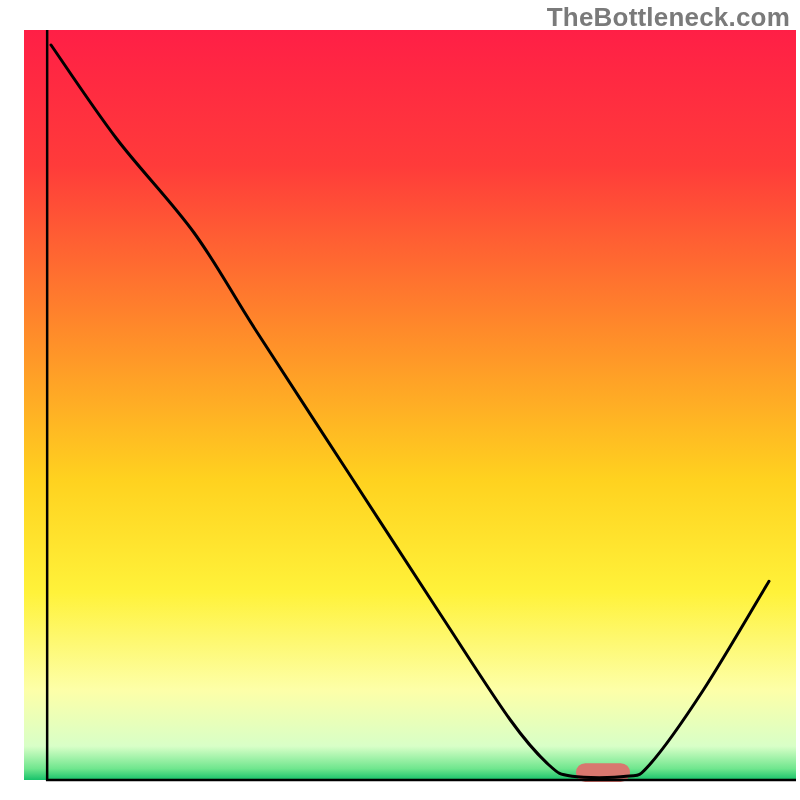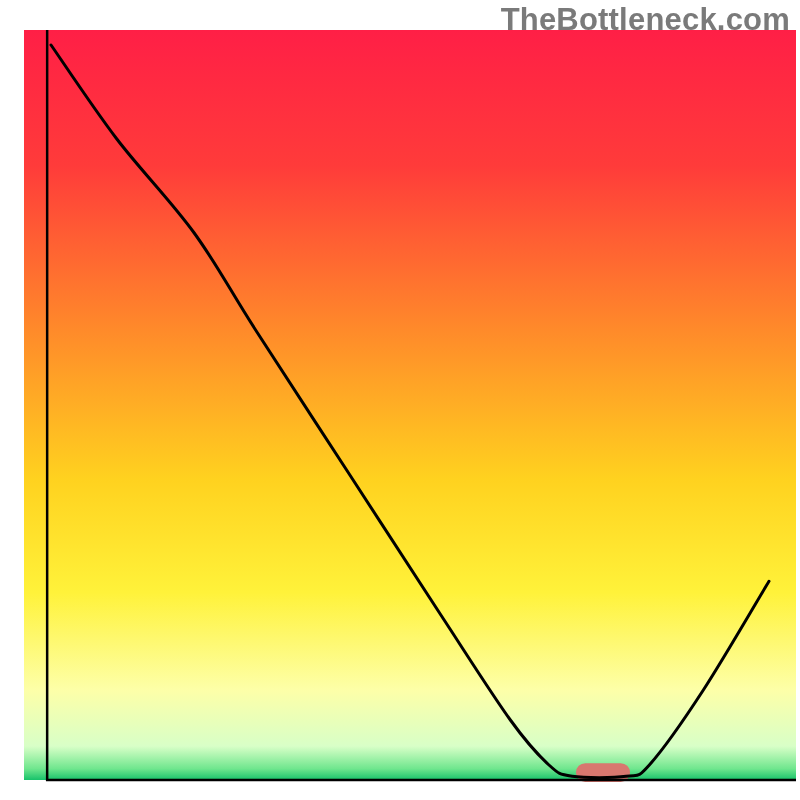--- a/index.html
+++ b/index.html
@@ -13,21 +13,21 @@
   .canvas {
     position: relative;
     width: 800px;
     height: 800px;
   }
   .watermark {
     position: absolute;
     top: 2px;
     right: 10px;
     font-family: Arial, Helvetica, sans-serif;
-    font-size: 31px;
+    font-size: 26px;
     font-weight: bold;
     color: #7a7a7a;
     letter-spacing: 0.2px;
   }
   svg {
     display: block;
   }
 </style>
 </head>
 <body>

